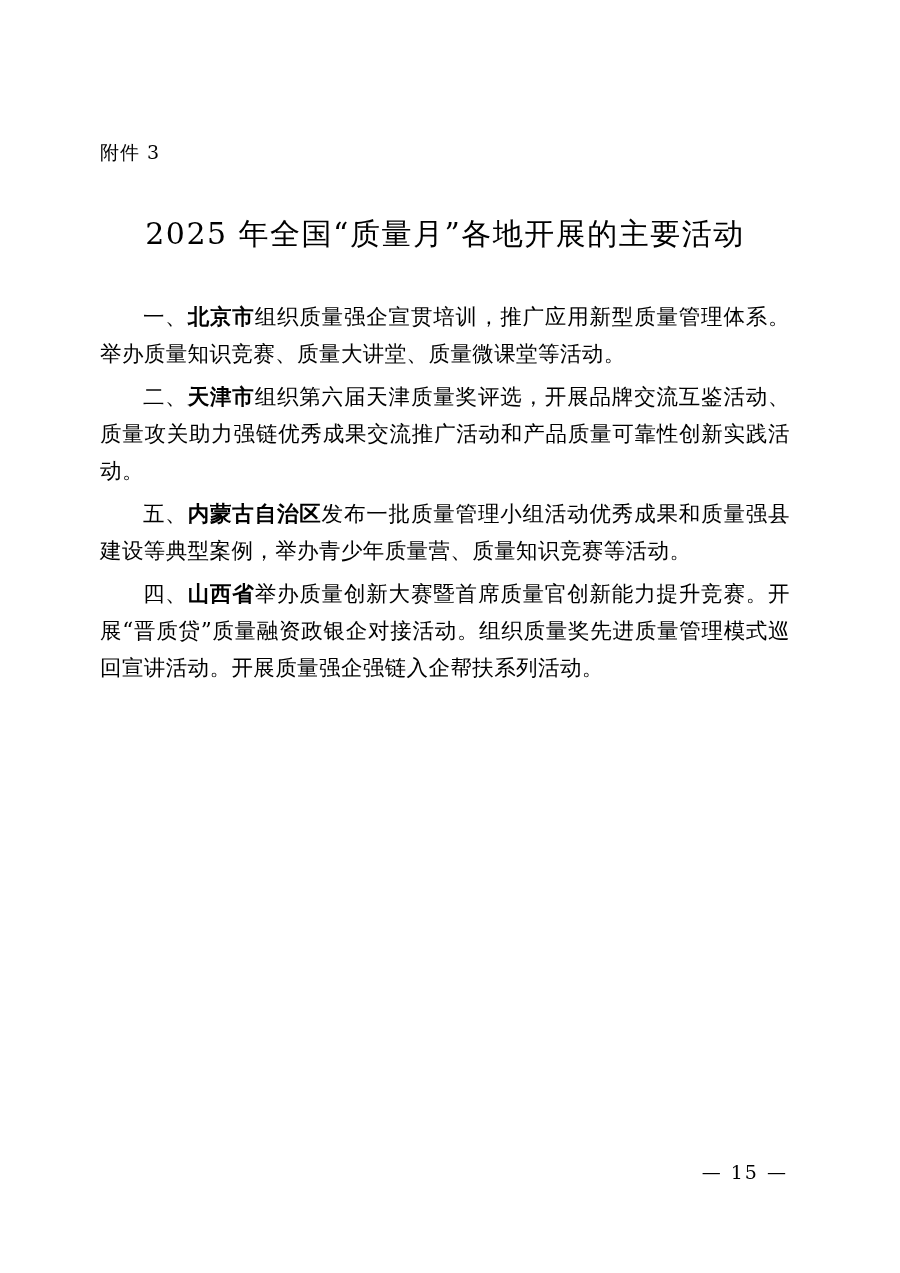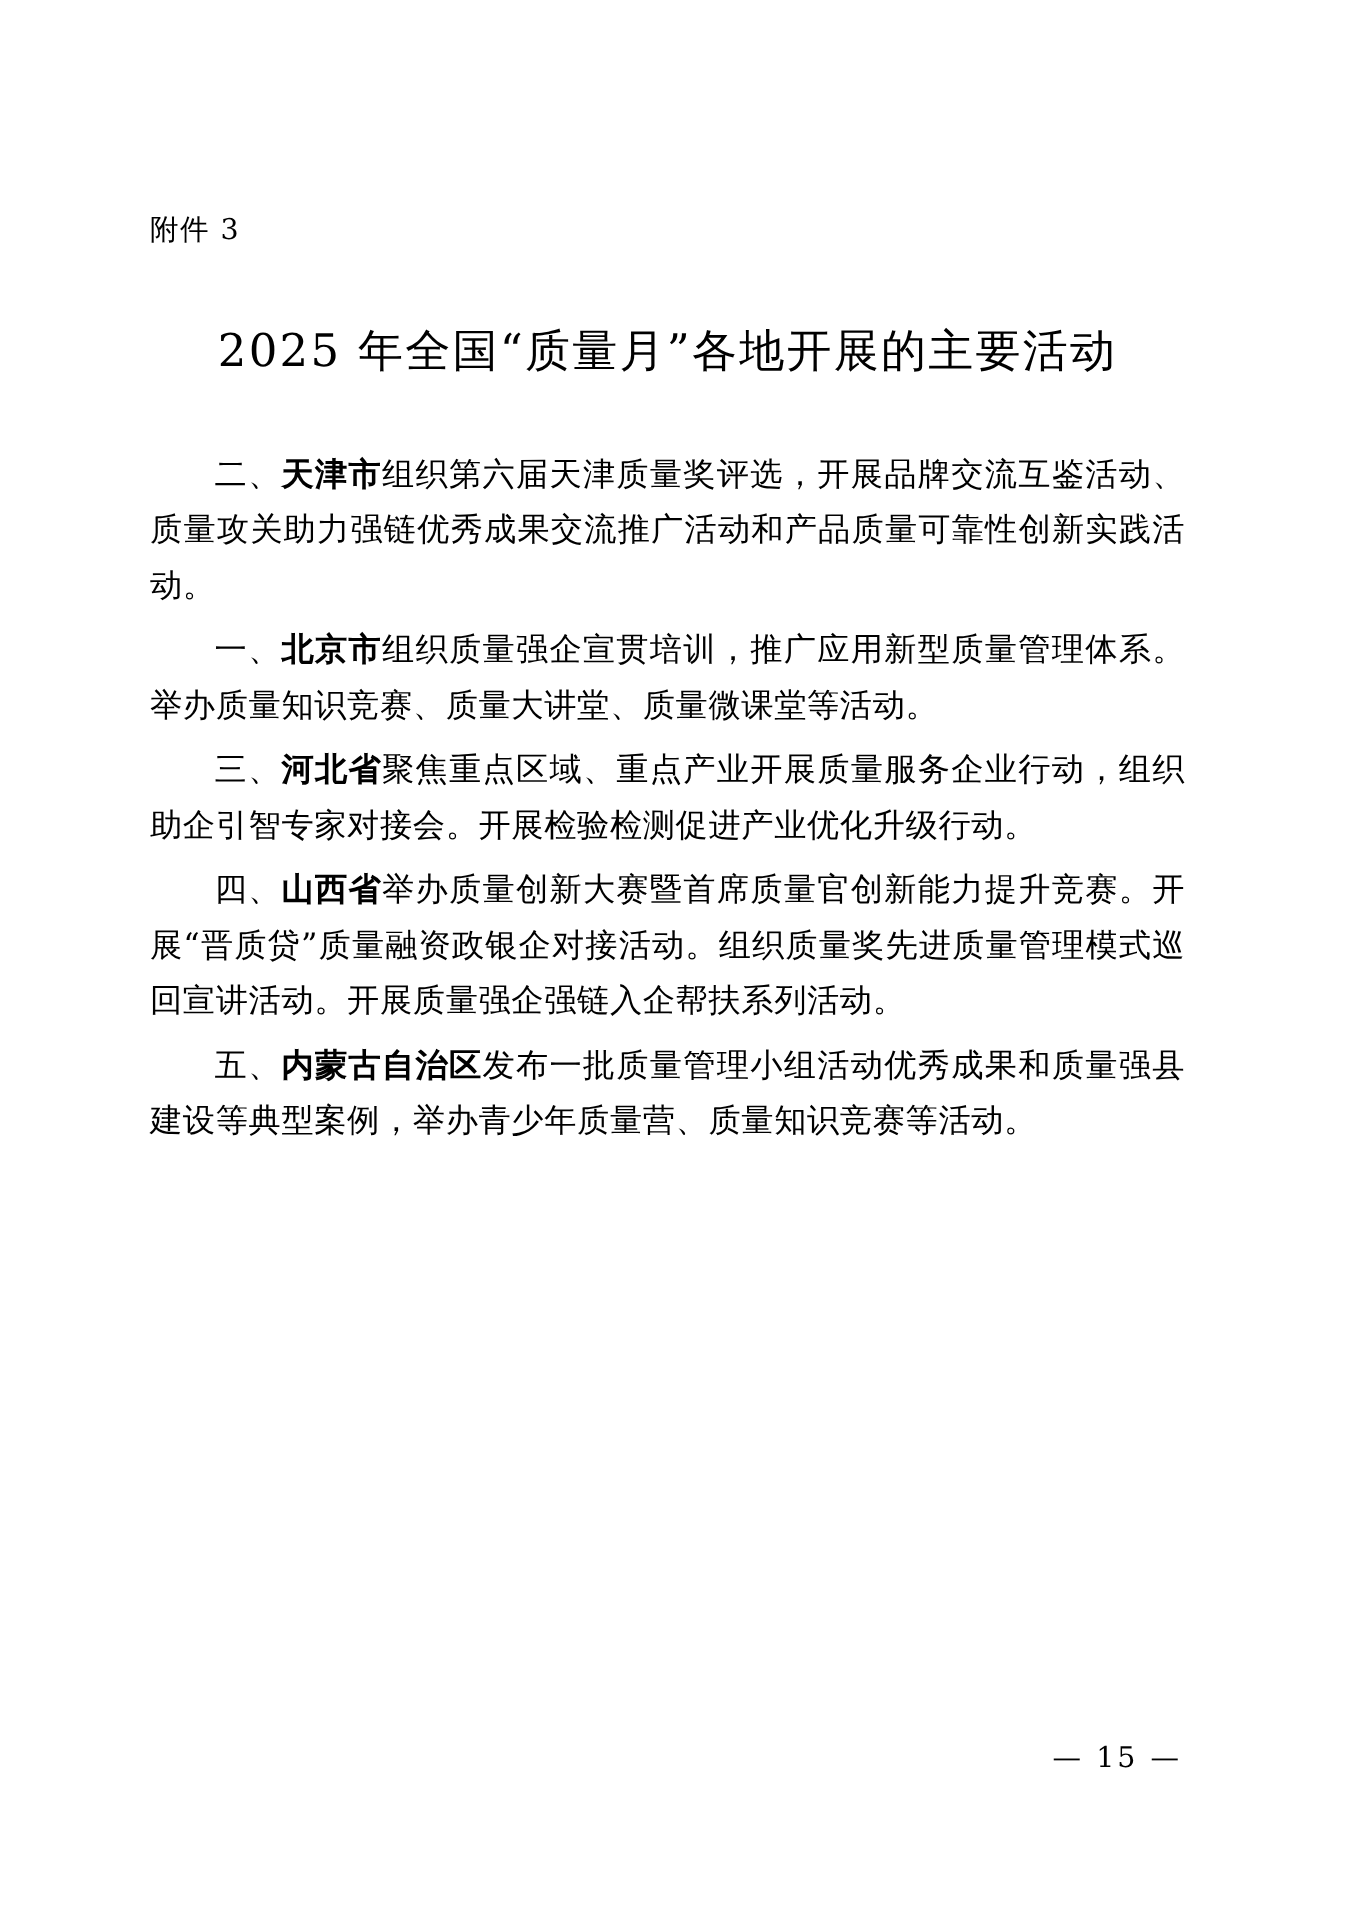--- a/index.html
+++ b/index.html
@@ -62,28 +62,27 @@
 <body>
 
 <div class="page">
 
   <div class="attachment-label">附件 3</div>
 
   <h1 class="doc-title">2025 年全国“质量月”各地开展的主要活动</h1>
 
   <div>
 
+    <p class="para"><span>一、</span><span class="region">北京市</span><span>组织质量强企宣贯培训，推广应用新型质量管理体系。举办质量知识竞赛、质量大讲堂、质量微课堂等活动。</span></p>
+
     <p class="para"><span>二、</span><span class="region">天津市</span><span>组织第六届天津质量奖评选，开展品牌交流互鉴活动、质量攻关助力强链优秀成果交流推广活动和产品质量可靠性创新实践活动。</span></p>
 
-    <p class="para"><span>一、</span><span class="region">北京市</span><span>组织质量强企宣贯培训，推广应用新型质量管理体系。举办质量知识竞赛、质量大讲堂、质量微课堂等活动。</span></p>
 
-    <p class="para"><span>三、</span><span class="region">河北省</span><span>聚焦重点区域、重点产业开展质量服务企业行动，组织助企引智专家对接会。开展检验检测促进产业优化升级行动。</span></p>
+    <p class="para"><span>五、</span><span class="region">内蒙古自治区</span><span>发布一批质量管理小组活动优秀成果和质量强县建设等典型案例，举办青少年质量营、质量知识竞赛等活动。</span></p>
 
     <p class="para"><span>四、</span><span class="region">山西省</span><span>举办质量创新大赛暨首席质量官创新能力提升竞赛。开展“晋质贷”质量融资政银企对接活动。组织质量奖先进质量管理模式巡回宣讲活动。开展质量强企强链入企帮扶系列活动。</span></p>
-
-    <p class="para"><span>五、</span><span class="region">内蒙古自治区</span><span>发布一批质量管理小组活动优秀成果和质量强县建设等典型案例，举办青少年质量营、质量知识竞赛等活动。</span></p>
 
 
   </div>
 
   <div class="page-number">— 15 —</div>
 
 </div>
 
 </body></html>

